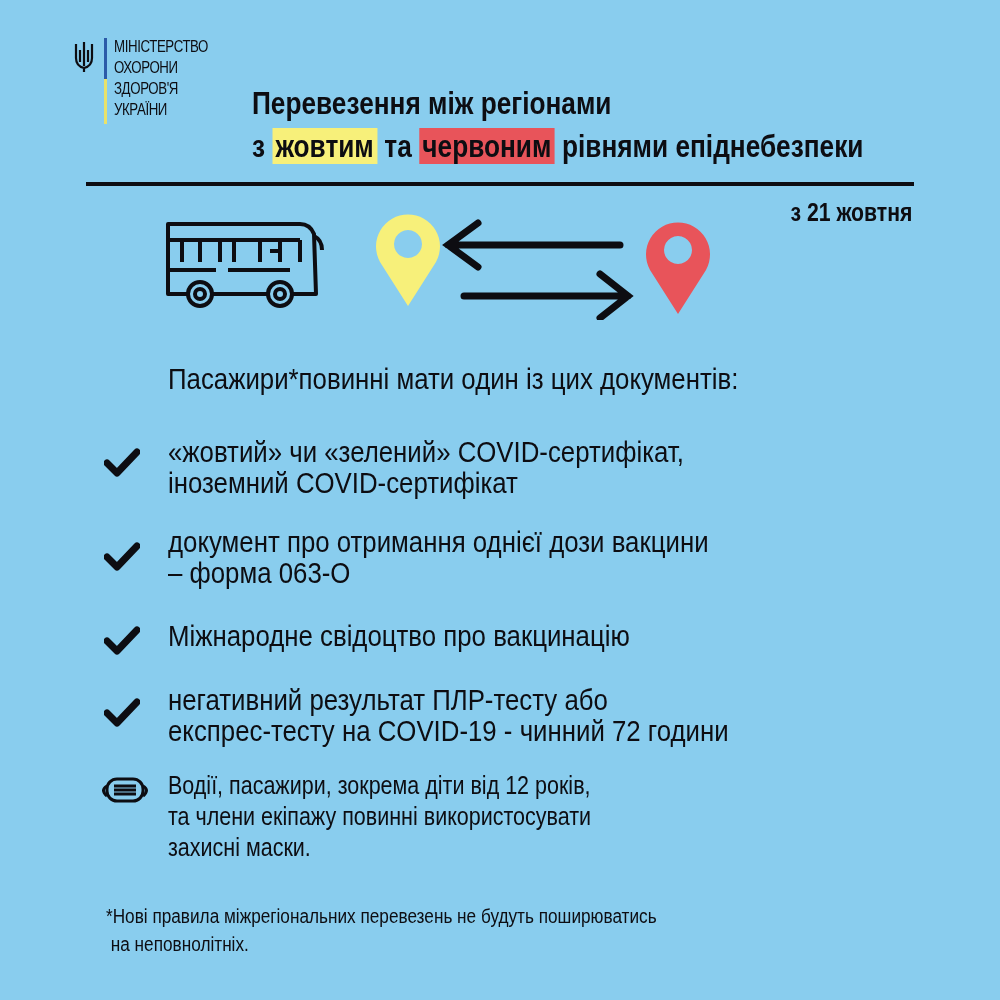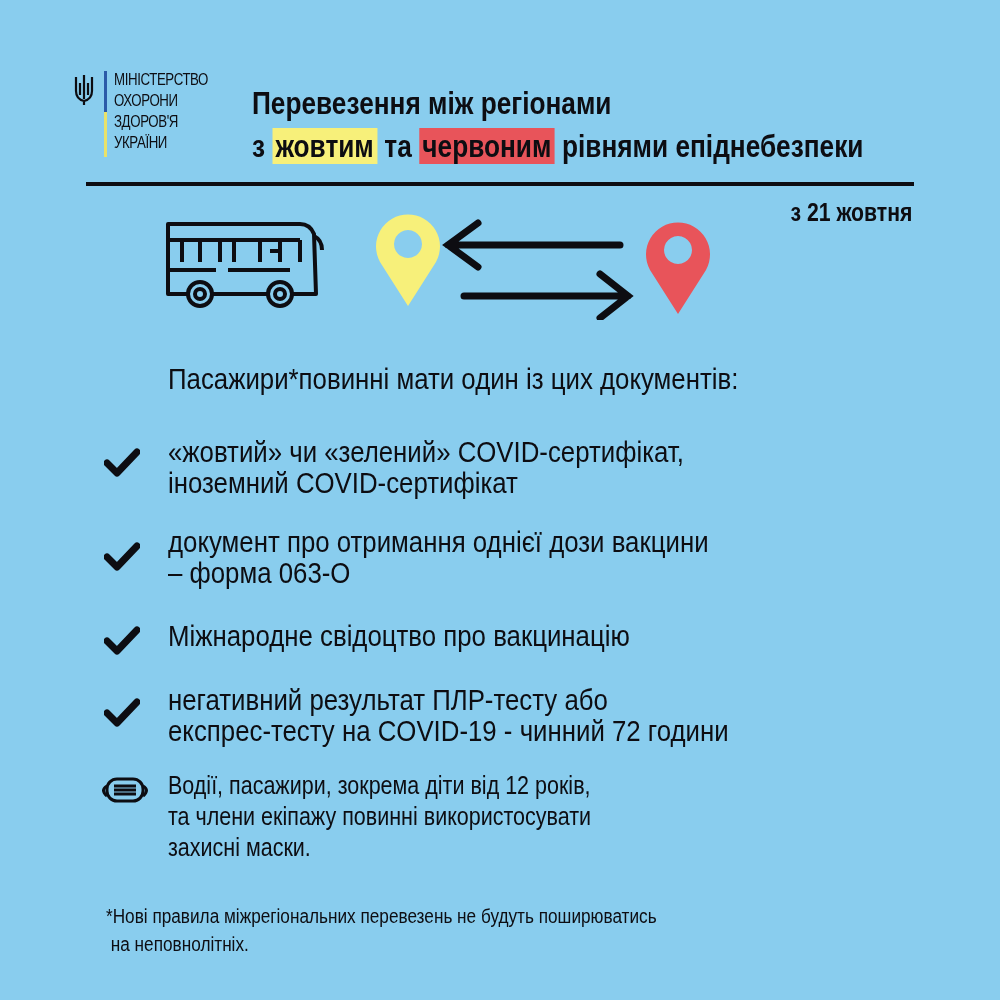--- a/index.html
+++ b/index.html
@@ -1,19 +1,19 @@
 <!DOCTYPE html>
 <html><head>
 <meta charset="utf-8">
 <style>
   html, body { margin:0; padding:0; }
   body { width:1000px; height:1000px; background:#89CDEE; position:relative; overflow:hidden;
          font-family:"Liberation Sans", sans-serif; color:#0d0d12; }
   .abs { position:absolute; }
-  .logo { left:72px; top:69px; width:180px; height:100px; }
+  .logo { left:72px; top:36px; width:180px; height:100px; }
   .trident { left:0; top:4px; width:24px; height:34px; }
   .logo-bar { left:32px; top:2px; width:3px; height:86px;
               background:linear-gradient(#2b5aa8 0 48%, #e9e26a 48% 100%); }
   .logo-text { left:42px; top:0; font-size:17px; line-height:21px; letter-spacing:-0.5px;
                transform:scaleX(0.78); transform-origin:left top; text-transform:uppercase; white-space:pre; }
   .title { left:252px; top:82px; font-size:32px; font-weight:bold; line-height:43px;
            transform:scaleX(0.82); transform-origin:left top; white-space:nowrap; }
   .hl-y { background:#F7F07A; padding:0 4px; }
   .hl-r { background:#E8545A; padding:0 4px; }
   .rule { left:86px; top:182px; width:828px; height:4px; background:#0d0d12; }

